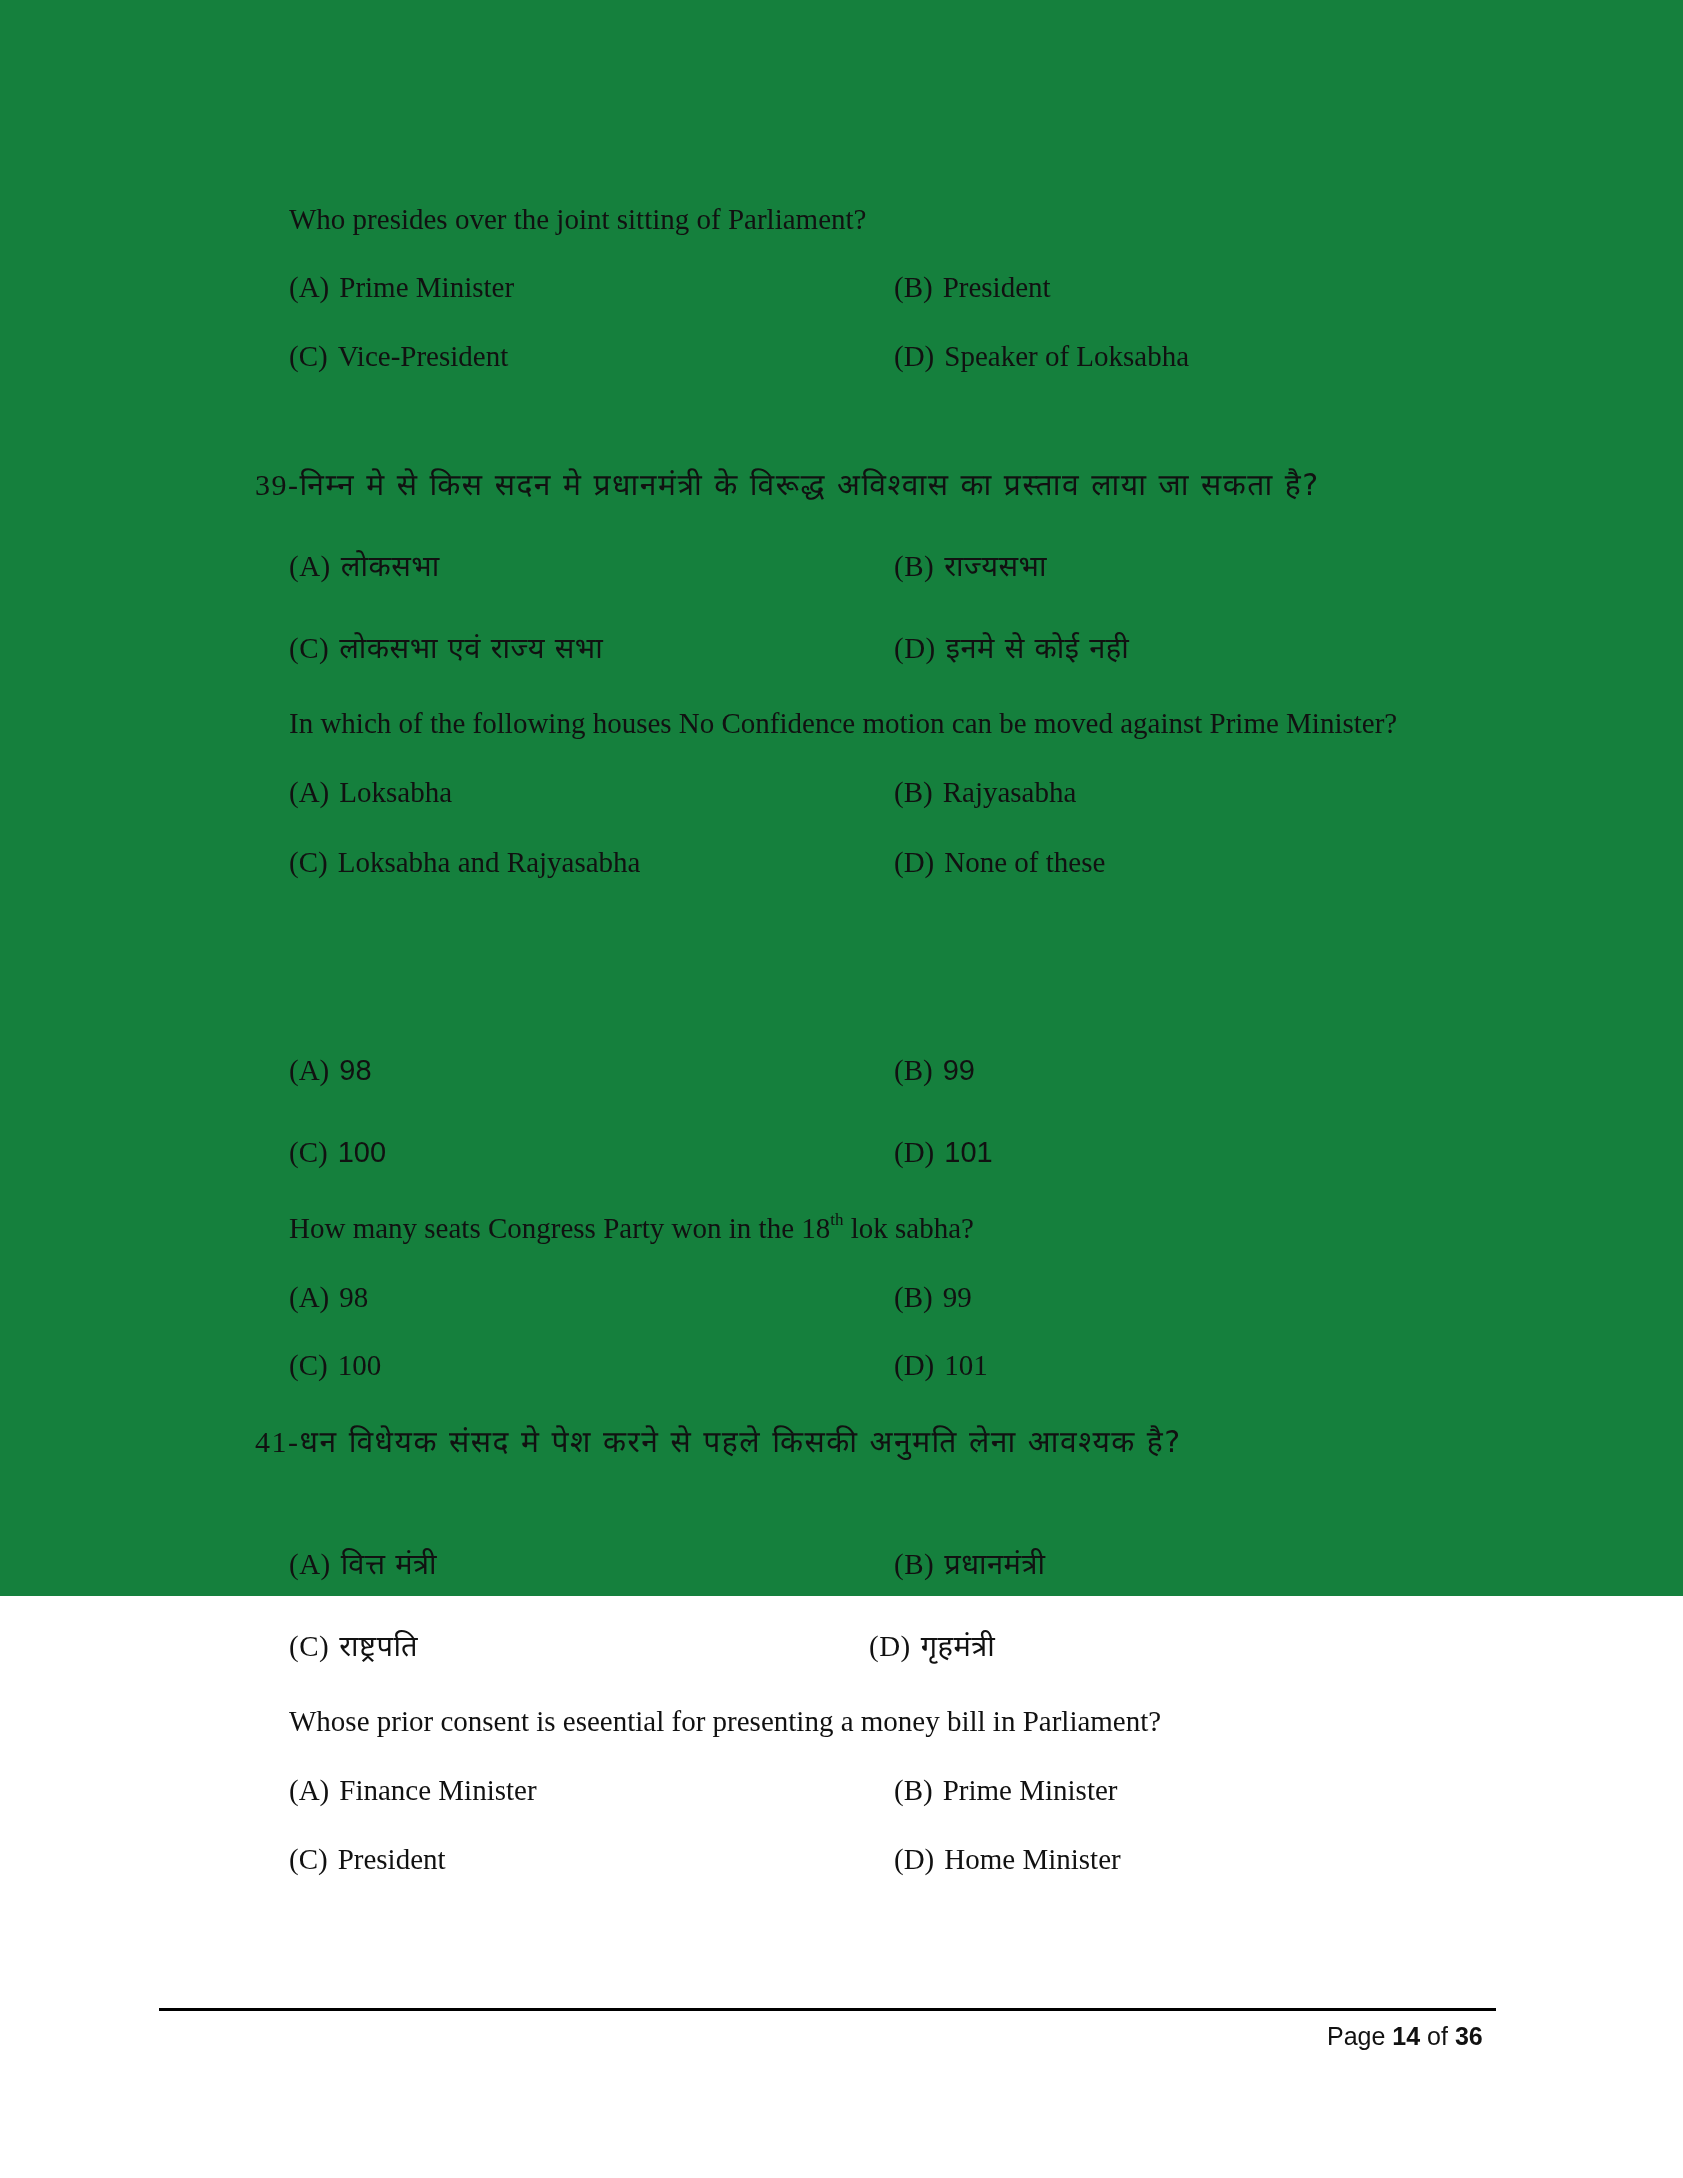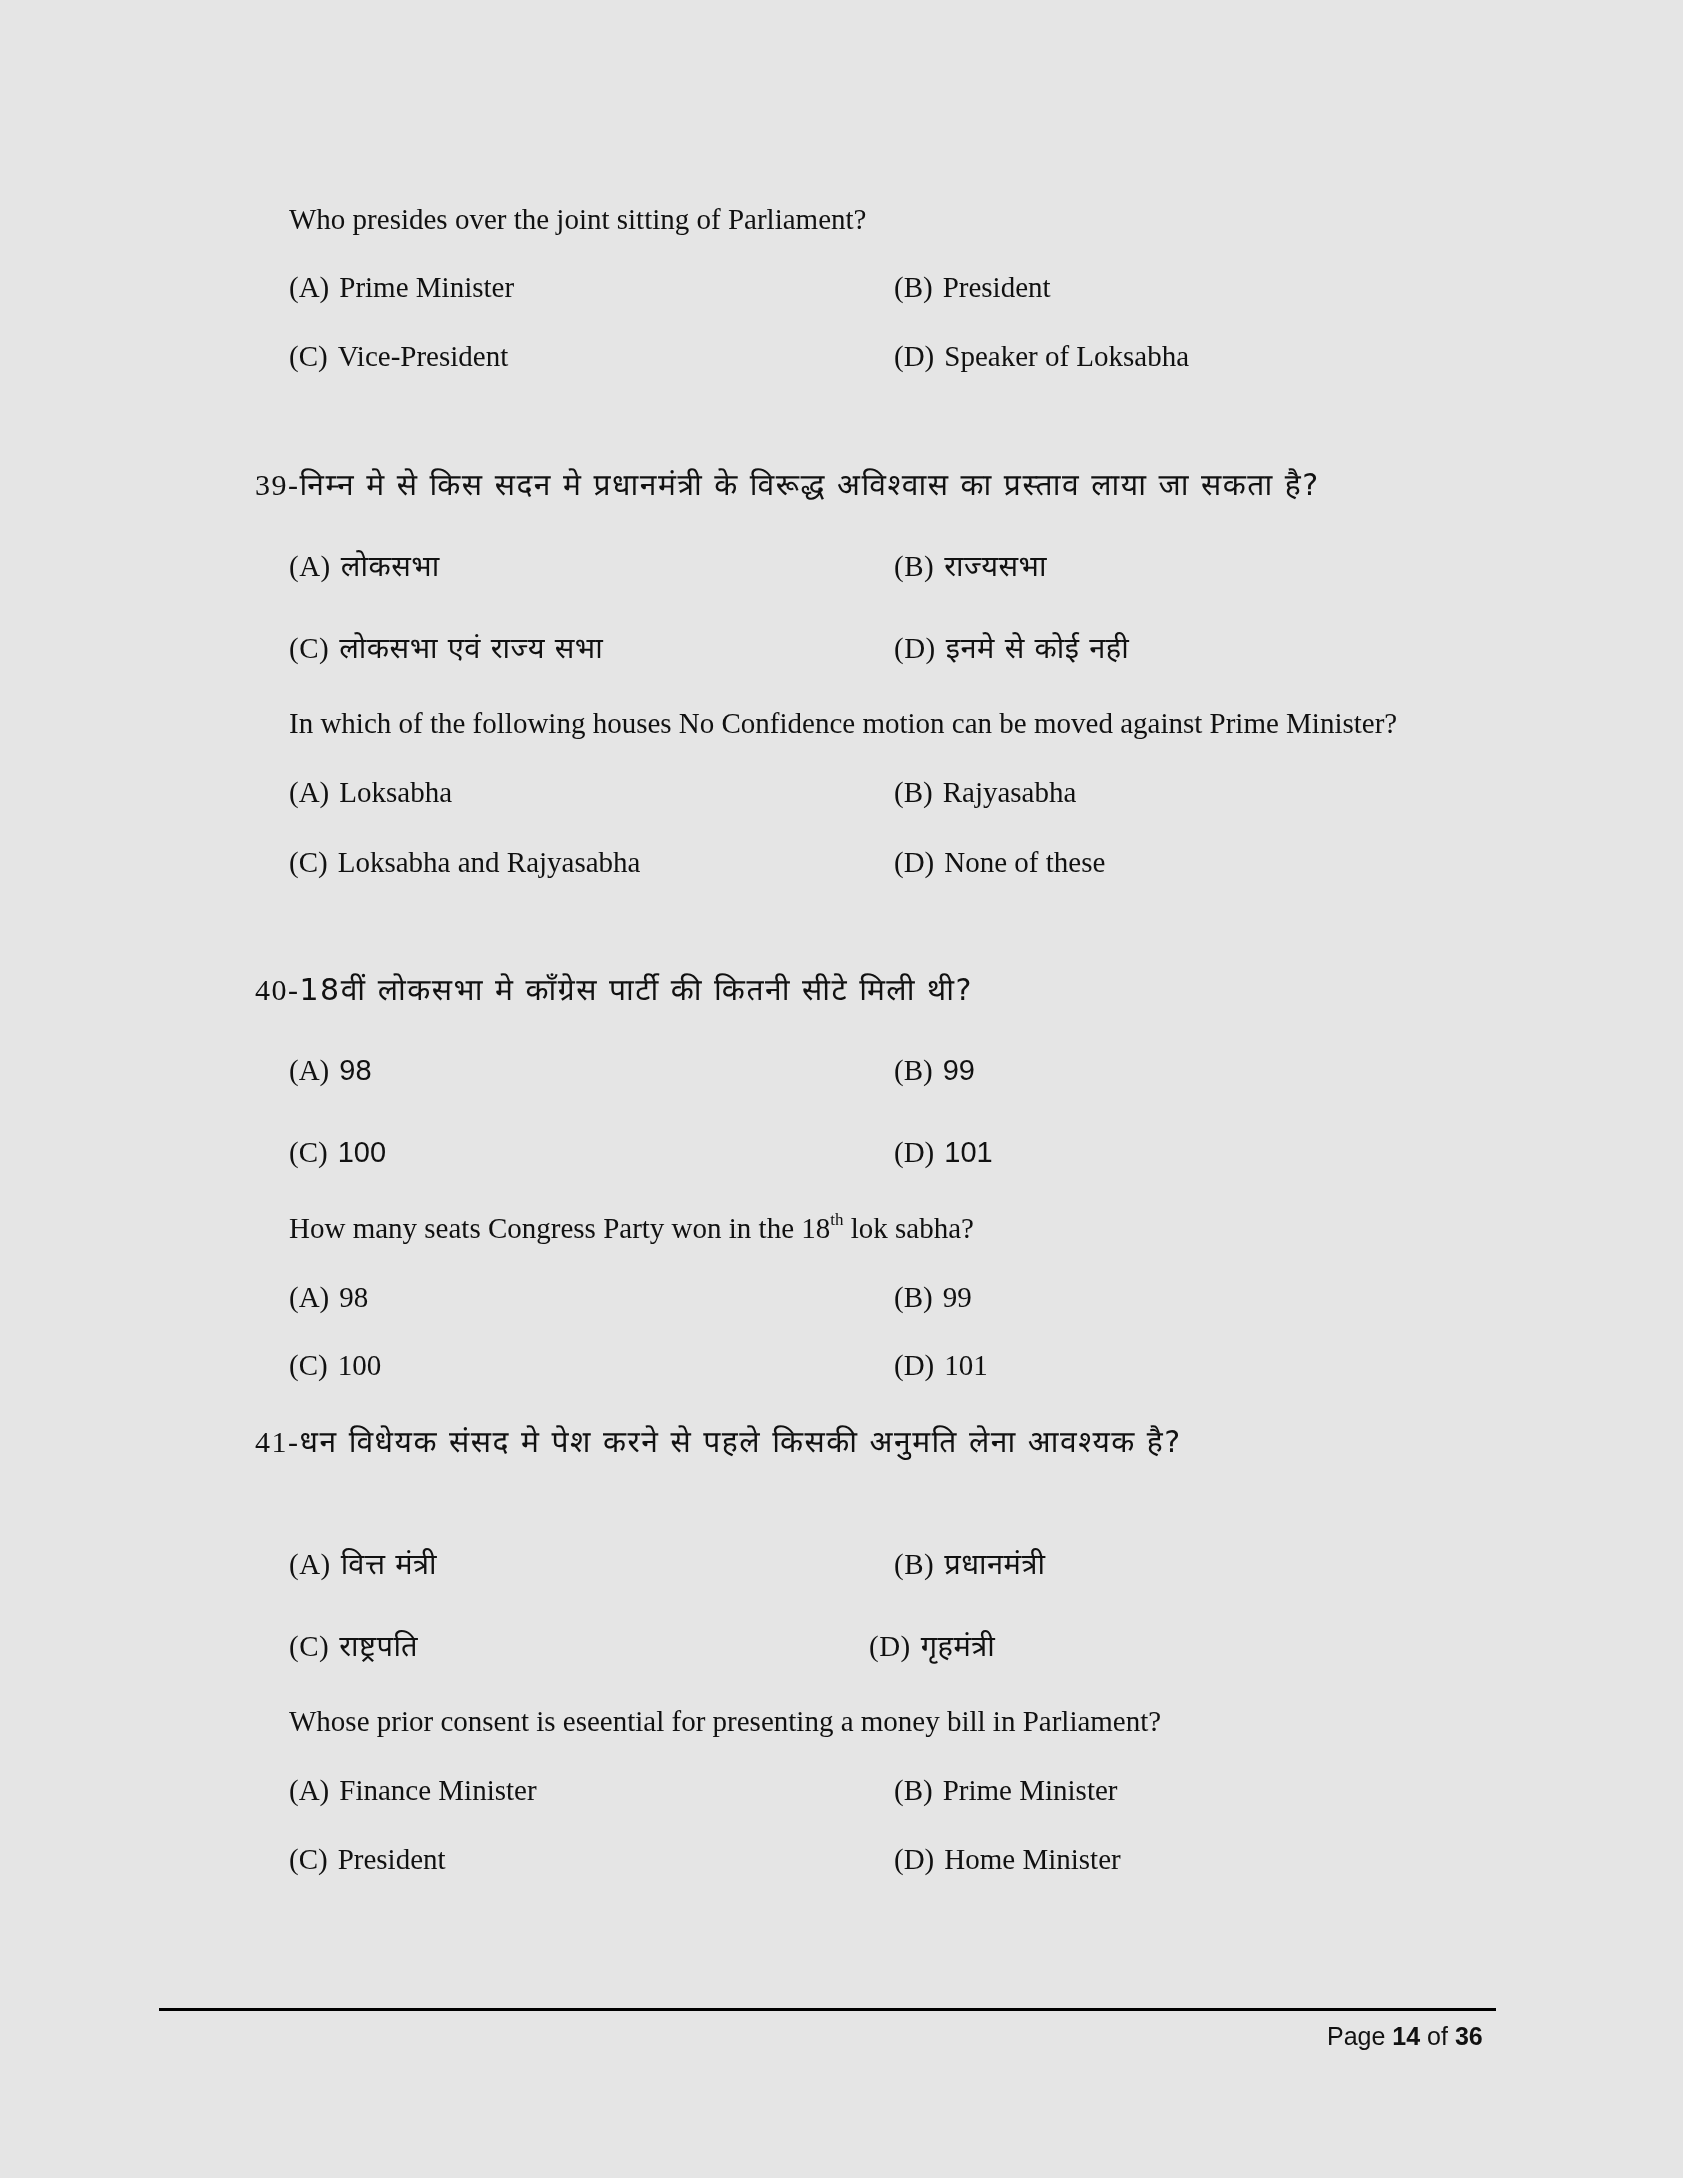--- a/index.html
+++ b/index.html
@@ -1,17 +1,17 @@
 <!DOCTYPE html>
 <html><head>
 <meta charset="utf-8">
 <style>
   html, body { margin: 0; padding: 0; background: #ffffff; }
   body { width: 1683px; height: 2178px; position: relative; overflow: hidden; color: #111; }
-  .page { position: absolute; left: 0; top: 0; width: 1683px; height: 2178px; background: #e5e5e5; }
+  .page { position: absolute; left: 0; top: 0; width: 1683px; height: 1596px; background: #15803d; }
   .t { position: absolute; white-space: nowrap; font-family: "Liberation Serif", "DejaVu Serif", serif; font-size: 29px; line-height: 36px; color: #111; }
   .hi { font-family: "DejaVu Sans", "Liberation Sans", sans-serif; font-size: 29px; line-height: 40px; letter-spacing: 0.5px; }
   .hi-q { font-size: 30px; letter-spacing: 1.5px; }
   .num { font-family: "Liberation Serif", serif; }
   .opt-label { font-family: "Liberation Serif", serif; margin-right: 10px; }
   .nums { font-family: "Liberation Sans", sans-serif; }
   sup { font-size: 17px; line-height: 0; position: relative; top: -2px; }
   .rule { position: absolute; left: 159px; top: 2008px; width: 1337px; height: 3px; background: #000; }
   .footer { position: absolute; left: 1327px; top: 2020px; font-family: "Liberation Sans", "DejaVu Sans", sans-serif; font-size: 25px; line-height: 32px; color: #111; }
   .footer b { font-weight: bold; }
@@ -32,21 +32,20 @@
   <div class="t hi" style="left:894px; top:546px;"><span class="opt-label">(B)</span><span>राज्यसभा</span></div>
   <div class="t hi" style="left:289px; top:628px;"><span class="opt-label">(C)</span><span>लोकसभा एवं राज्य सभा</span></div>
   <div class="t hi" style="left:894px; top:628px;"><span class="opt-label">(D)</span><span>इनमे से कोई नही</span></div>
 
   <div class="t" style="left:289px; top:705px;">In which of the following houses No Confidence motion can be moved against Prime Minister?</div>
   <div class="t" style="left:289px; top:774px;"><span class="opt-label">(A)</span><span>Loksabha</span></div>
   <div class="t" style="left:894px; top:774px;"><span class="opt-label">(B)</span><span>Rajyasabha</span></div>
   <div class="t" style="left:289px; top:844px;"><span class="opt-label">(C)</span><span>Loksabha and Rajyasabha</span></div>
   <div class="t" style="left:894px; top:844px;"><span class="opt-label">(D)</span><span>None of these</span></div>
 
-  <div class="t hi hi-q" style="left:255px; top:970px;"><span class="num">40-</span><span>18वीं लोकसभा मे कॉंग्रेस पार्टी की कितनी सीटे मिली थी?</span></div>
   <div class="t" style="left:289px; top:1052px;"><span class="opt-label">(A)</span><span class="nums">98</span></div>
   <div class="t" style="left:894px; top:1052px;"><span class="opt-label">(B)</span><span class="nums">99</span></div>
   <div class="t" style="left:289px; top:1134px;"><span class="opt-label">(C)</span><span class="nums">100</span></div>
   <div class="t" style="left:894px; top:1134px;"><span class="opt-label">(D)</span><span class="nums">101</span></div>
 
   <div class="t" style="left:289px; top:1210px;"><span>How many seats Congress Party won in the 18</span><sup>th</sup><span> lok sabha?</span></div>
   <div class="t" style="left:289px; top:1279px;"><span class="opt-label">(A)</span><span>98</span></div>
   <div class="t" style="left:894px; top:1279px;"><span class="opt-label">(B)</span><span>99</span></div>
   <div class="t" style="left:289px; top:1347px;"><span class="opt-label">(C)</span><span>100</span></div>
   <div class="t" style="left:894px; top:1347px;"><span class="opt-label">(D)</span><span>101</span></div>

